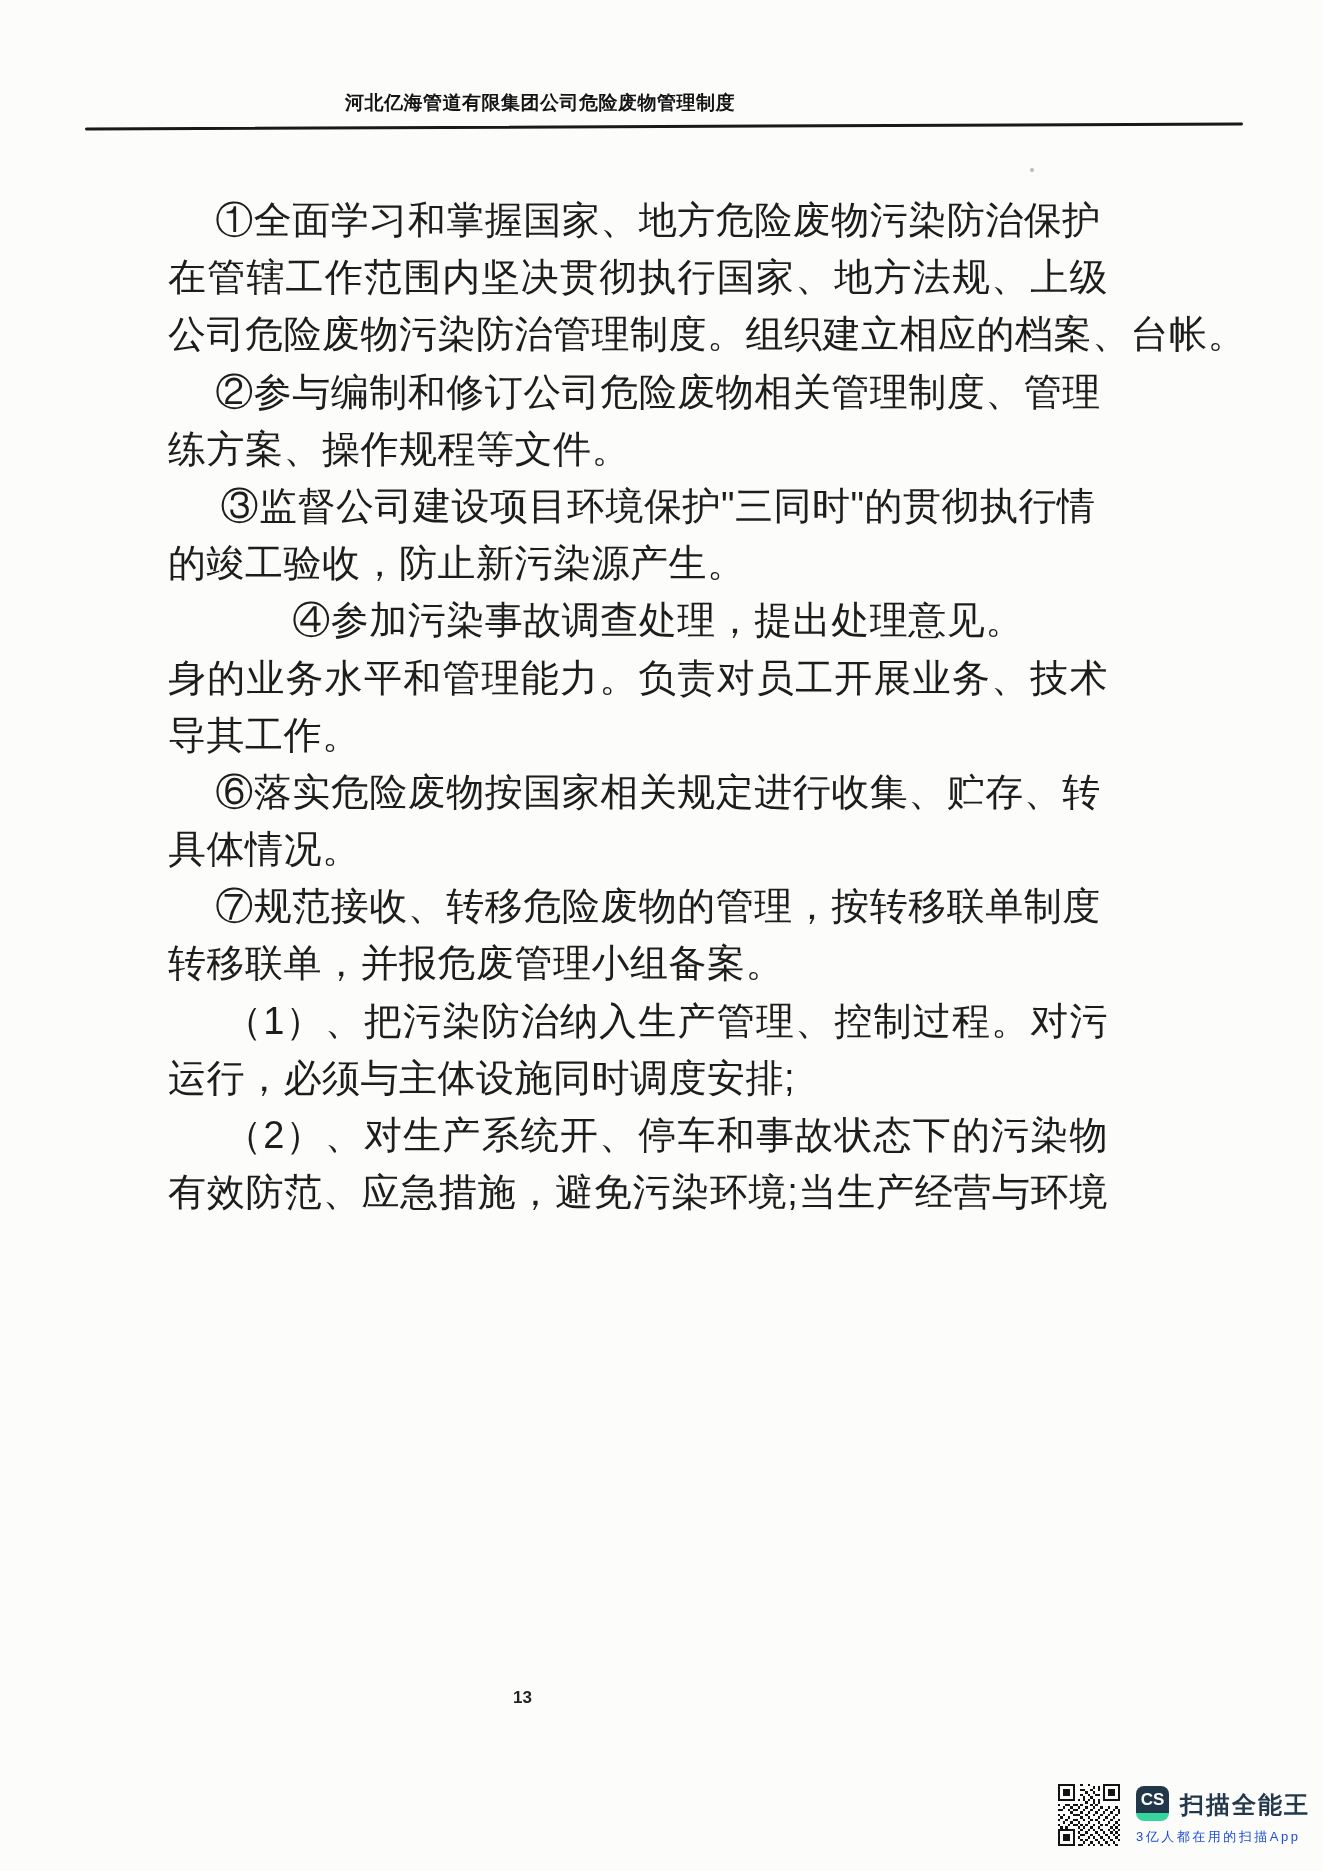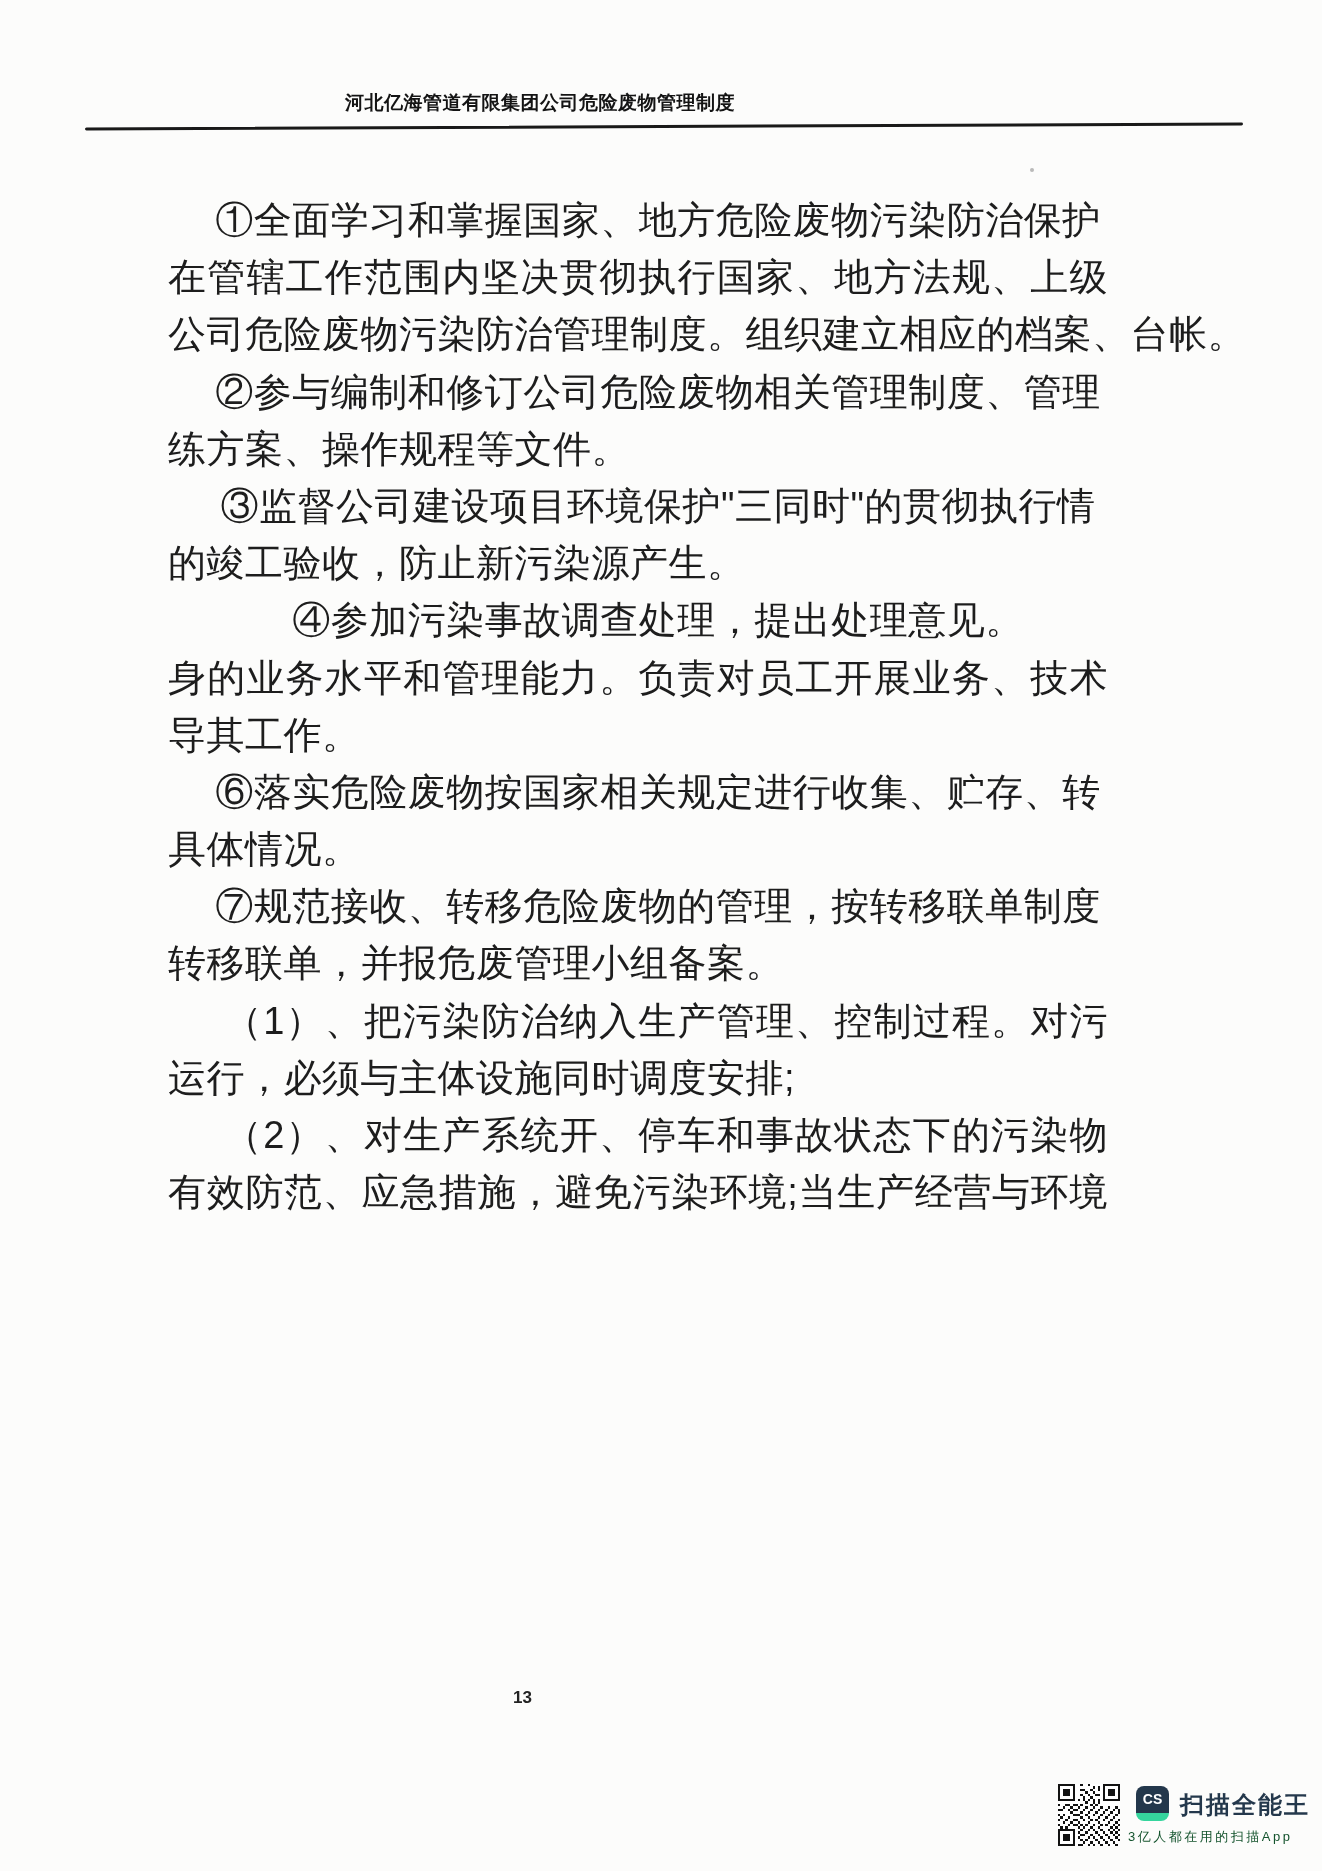--- a/index.html
+++ b/index.html
@@ -48,32 +48,32 @@
     position:absolute;left:1030px;top:168px;width:4px;height:4px;
     background:#777;border-radius:50%;opacity:.5;
   }
   
   .wm{position:absolute;left:1058px;top:1782px;width:250px;height:72px;}
   .wm-qr{position:absolute;left:0;top:2px;}
   .wm-logo{
     position:absolute;left:78px;top:4px;width:33px;height:35px;
     border-radius:8px;
     background:linear-gradient(180deg,#23374b 0%,#23374b 76%,#35d59d 76%,#35d59d 100%);
-    color:#fff;font-weight:bold;font-size:14px;
+    color:#fff;font-weight:bold;font-size:17px;
     display:flex;align-items:flex-start;justify-content:center;
     line-height:27px;
   }
   .wm-title{
     position:absolute;left:122px;top:7px;
     font-size:24px;font-weight:bold;letter-spacing:2px;color:#24384c;
     white-space:nowrap;
   }
   .wm-sub{
-    position:absolute;left:70px;top:46px;
-    font-size:13px;letter-spacing:2.5px;color:#14532d;
+    position:absolute;left:78px;top:46px;
+    font-size:13px;letter-spacing:2.5px;color:#1d4ed8;
     white-space:nowrap;
   }
 </style>
 </head>
 <body>
 
 <div>
 
   <div class="hdr-title">河北亿海管道有限集团公司危险废物管理制度</div>
   <div class="hdr-rule"></div>

